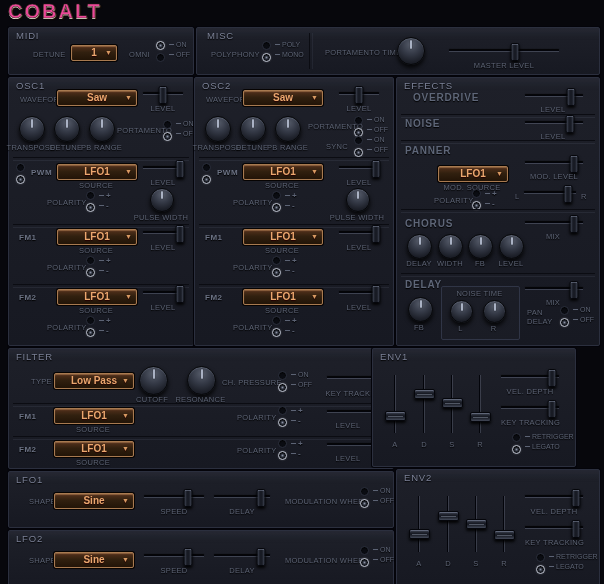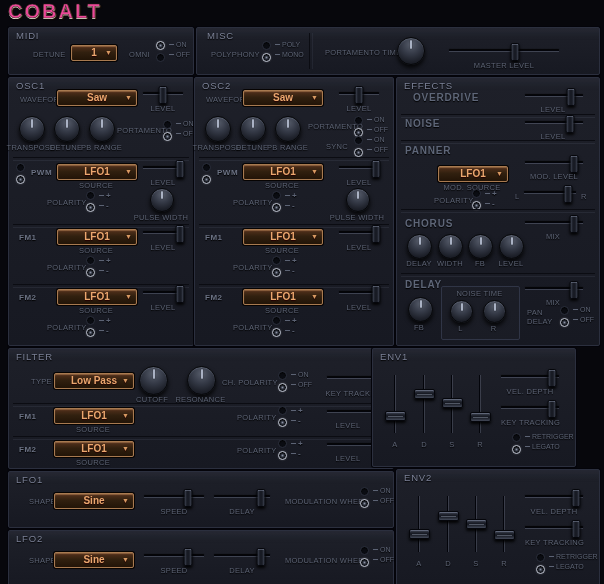--- a/index.html
+++ b/index.html
@@ -463,21 +463,21 @@
   <div class="ph">FILTER</div>
   <div class="lbl" style="left:22px;top:28px">TYPE</div>
   <div class="dd" style="left:45px;top:24px;width:78px">
     <span>Low Pass</span>
     <span class="arr">▼</span>
   </div>
   <div class="knob" style="left:130px;top:17px;width:27px;height:27px"></div>
   <div class="lbl ctr" style="left:123px;top:46px;width:40px">CUTOFF</div>
   <div class="knob" style="left:178px;top:17px;width:27px;height:27px"></div>
   <div class="lbl ctr" style="left:164px;top:46px;width:55px">RESONANCE</div>
-  <div class="lbl" style="left:213px;top:29px">CH. POLARITY</div>
+  <div class="lbl" style="left:213px;top:29px">CH. PRESSURE</div>
   <div class="tgw" style="left:268px;top:22px;width:36px;height:20px" data-sel="bottom">
     <div class="tgc">
         <div class="c c1"></div>
         <div class="c c2"></div>
       </div>
     <div class="tl t1">
         <span class="dash"></span>
         <span>ON</span>
       </div>
     <div class="tl t2">

